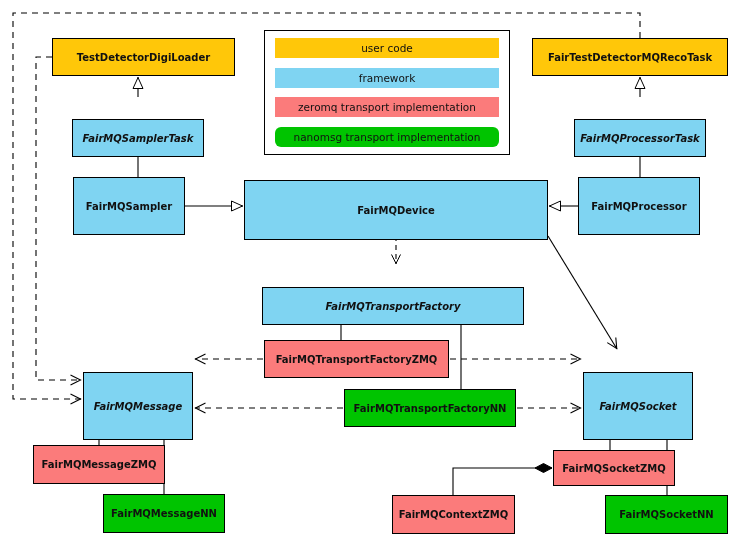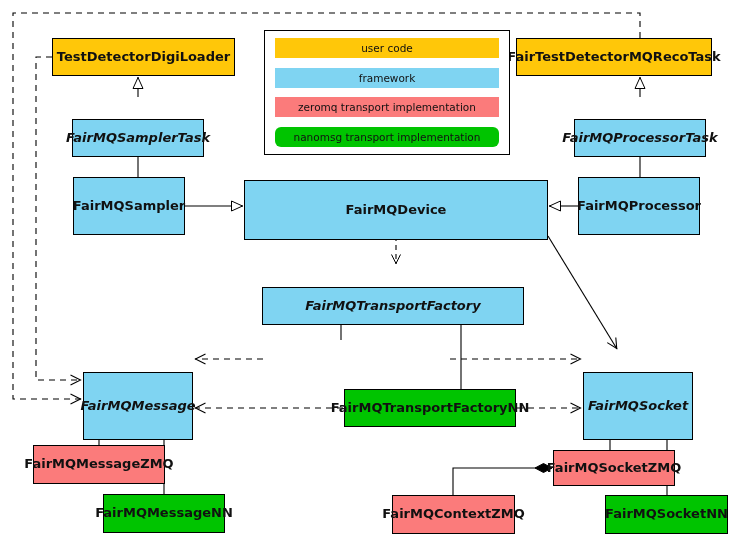--- a/index.html
+++ b/index.html
@@ -9,21 +9,21 @@
     width:748px;height:549px;overflow:hidden;
   }
   #canvas{position:relative;width:748px;height:549px;background:#ffffff;}
   svg#wires{position:absolute;left:0;top:0;width:748px;height:549px;}
 
   .node{
     position:absolute;box-sizing:border-box;
     border:1px solid #000000;
     display:flex;align-items:center;justify-content:center;
     text-align:center;line-height:1.1;
-    font-size:13px;font-weight:bold;
+    font-size:10px;font-weight:bold;
     color:#111111;
     padding:0 4px;
     z-index:3;
   }
   .c-user{background:#FFC709;}
   .c-framework{background:#7FD4F2;}
   .c-zmq{background:#FB7B7B;}
   .c-nn{background:#00C400;}
   .abstract{font-style:italic;margin-top:22px;}
 
@@ -111,24 +111,25 @@
     <div class="legend-row c-user" style="background: rgb(255, 199, 9);">user code</div>
     <div class="legend-row c-framework" style="background: rgb(127, 212, 242);">framework</div>
     <div class="legend-row c-zmq" style="background: rgb(251, 123, 123);">zeromq transport implementation</div>
     <div class="legend-row c-nn" style="background: rgb(0, 196, 0); border-radius: 6px;">nanomsg transport implementation</div>
   </div>
 
   <div class="node c-user" style="left: 52px; top: 38px; width: 183px; height: 38px;">TestDetectorDigiLoader</div>
   <div class="node c-framework abstract" style="left: 72px; top: 97px; width: 132px; height: 38px;">FairMQSamplerTask</div>
   <div class="node c-framework" style="left: 73px; top: 177px; width: 112px; height: 58px;">FairMQSampler</div>
   <div class="node c-framework" style="left: 244px; top: 180px; width: 304px; height: 60px;">FairMQDevice</div>
-  <div class="node c-user" style="left: 516px; top: 38px; width: 196px; height: 38px;">FairTestDetectorMQRecoTask</div>
+  <div class="node c-user" style="left: 532px; top: 38px; width: 196px; height: 38px;">FairTestDetectorMQRecoTask</div>
   <div class="node c-framework abstract" style="left: 574px; top: 97px; width: 132px; height: 38px;">FairMQProcessorTask</div>
   <div class="node c-framework" style="left: 578px; top: 177px; width: 122px; height: 58px;">FairMQProcessor</div>
   <div class="node c-framework abstract" style="left: 262px; top: 265px; width: 262px; height: 38px;">FairMQTransportFactory</div>
+  <div class="node c-zmq" style="left: 264px; top: 340px; width: 185px; height: 38px;">FairMQTransportFactoryZMQ</div>
   <div class="node c-nn" style="left: 344px; top: 389px; width: 172px; height: 38px;">FairMQTransportFactoryNN</div>
   <div class="node c-framework abstract" style="left: 83px; top: 350px; width: 110px; height: 68px;">FairMQMessage</div>
   <div class="node c-framework abstract" style="left: 583px; top: 350px; width: 110px; height: 68px;">FairMQSocket</div>
   <div class="node c-zmq" style="left: 33px; top: 445px; width: 132px; height: 39px;">FairMQMessageZMQ</div>
   <div class="node c-nn" style="left: 103px; top: 494px; width: 122px; height: 39px;">FairMQMessageNN</div>
   <div class="node c-zmq" style="left: 553px; top: 450px; width: 122px; height: 36px;">FairMQSocketZMQ</div>
   <div class="node c-zmq" style="left: 392px; top: 495px; width: 123px; height: 39px;">FairMQContextZMQ</div>
   <div class="node c-nn" style="left: 605px; top: 495px; width: 123px; height: 39px;">FairMQSocketNN</div>
 
 </div>

